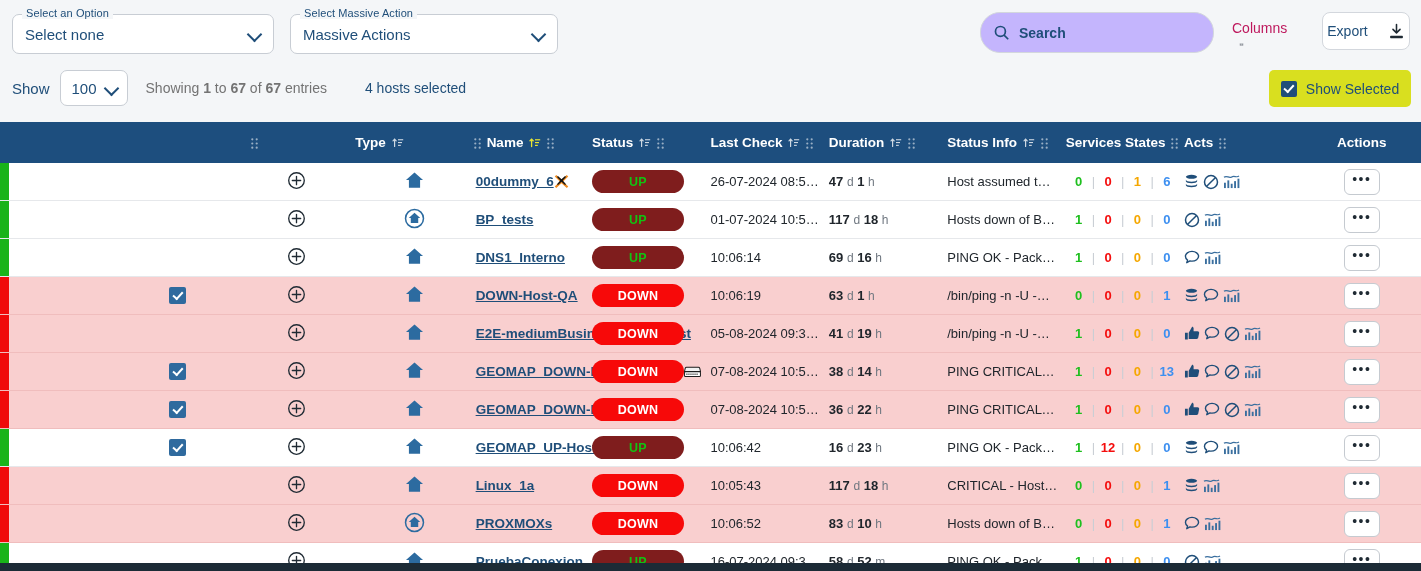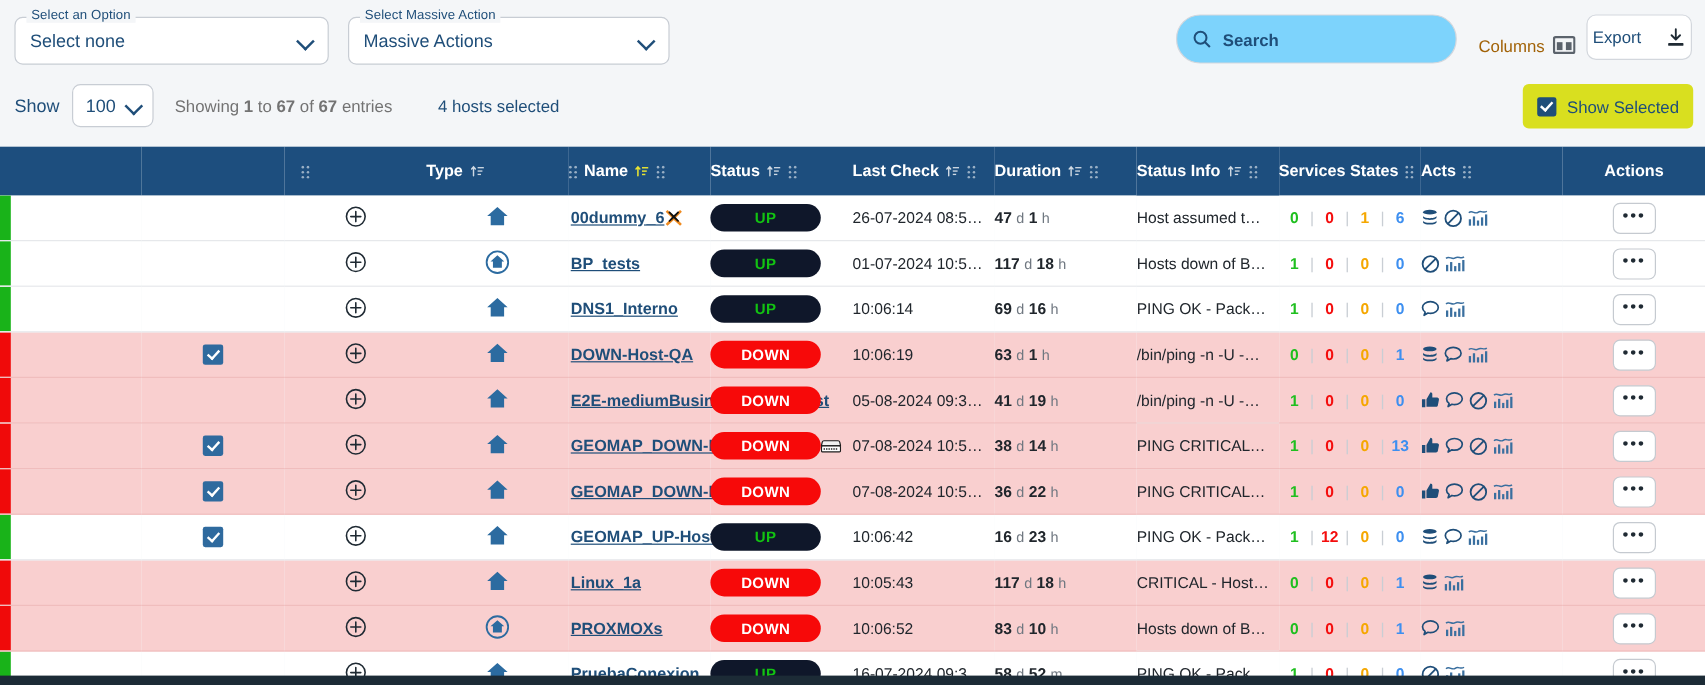--- a/index.html
+++ b/index.html
@@ -33,28 +33,28 @@
   .chev::after {
     content:""; position:absolute; left:2px; top:3px;
     width:9px; height:9px; border-right:2.4px solid #1f4e79; border-bottom:2.4px solid #1f4e79;
     transform:rotate(45deg);
   }
   #select-option { left:12px; width:262px; }
   #select-massive { left:290px; width:268px; }
 
   .searchbox {
     position:absolute; top:12px; left:980px; width:234px; height:41px;
-    border:1px solid #d3d7dd; border-radius:20px; background:#7dd3fc;
+    border:1px solid #d3d7dd; border-radius:20px; background:#c4b5fd;
     display:flex; align-items:center; padding:0 12px; gap:9px;
   }
   .searchbox .ph { font-size:14px; font-weight:bold; color:#1f4e79; }
 
   .columns-btn {
     position:absolute; top:20px; left:1232px; height:26px;
-    display:flex; align-items:flex-end; gap:7px; color:#a16207; font-size:14px;
+    display:flex; align-items:flex-start; gap:7px; color:#be185d; font-size:14px;flex-direction:column;
   }
   .export-btn {
     position:absolute; top:12px; left:1322px; width:88px; height:38px;
     border:1px solid #d3d7dd; border-radius:8px; background:#fff;
     display:flex; align-items:center; justify-content:center; gap:20px;
     color:#1f4e79; font-size:14px;
   }
 
   .showrow { position:absolute; top:70px; left:12px; display:flex; align-items:center; gap:10px; }
   .showrow .lbl { font-size:15px; color:#1f4e79; }
@@ -122,21 +122,21 @@
   .hostname {
     color:#1f4e79; font-weight:bold; text-decoration:underline; font-size:13.5px; white-space:nowrap;
   }
   .name-icons { display:flex; align-items:center; gap:7px; margin-left:auto; padding-right:32px; }
 
   td.c-status { width:104px; }
   .badge {
     display:inline-flex; align-items:center; justify-content:center;
     width:92px; height:23px; border-radius:12px; font-size:12.5px; font-weight:bold; letter-spacing:.3px;
   }
-  .badge.up   { background:#0f172a; color:#12c212; }
+  .badge.up   { background:#7f1d1d; color:#12c212; }
   .badge.down { background:#f70909; color:#fff; }
 
   td.c-check-time { width:131px; color:#20262c; font-size:13px; }
   td.c-duration   { width:134px; color:#20262c; font-size:13px; }
   .dur b { font-weight:bold; }
   .dur span.u { color:#6f7780; font-size:12px; }
 
   td.c-info { width:262px; color:#20262c; font-size:13px; white-space:nowrap; overflow:hidden; text-overflow:ellipsis; padding-right:8px; }
 
   td.c-svc { width:133px; }

